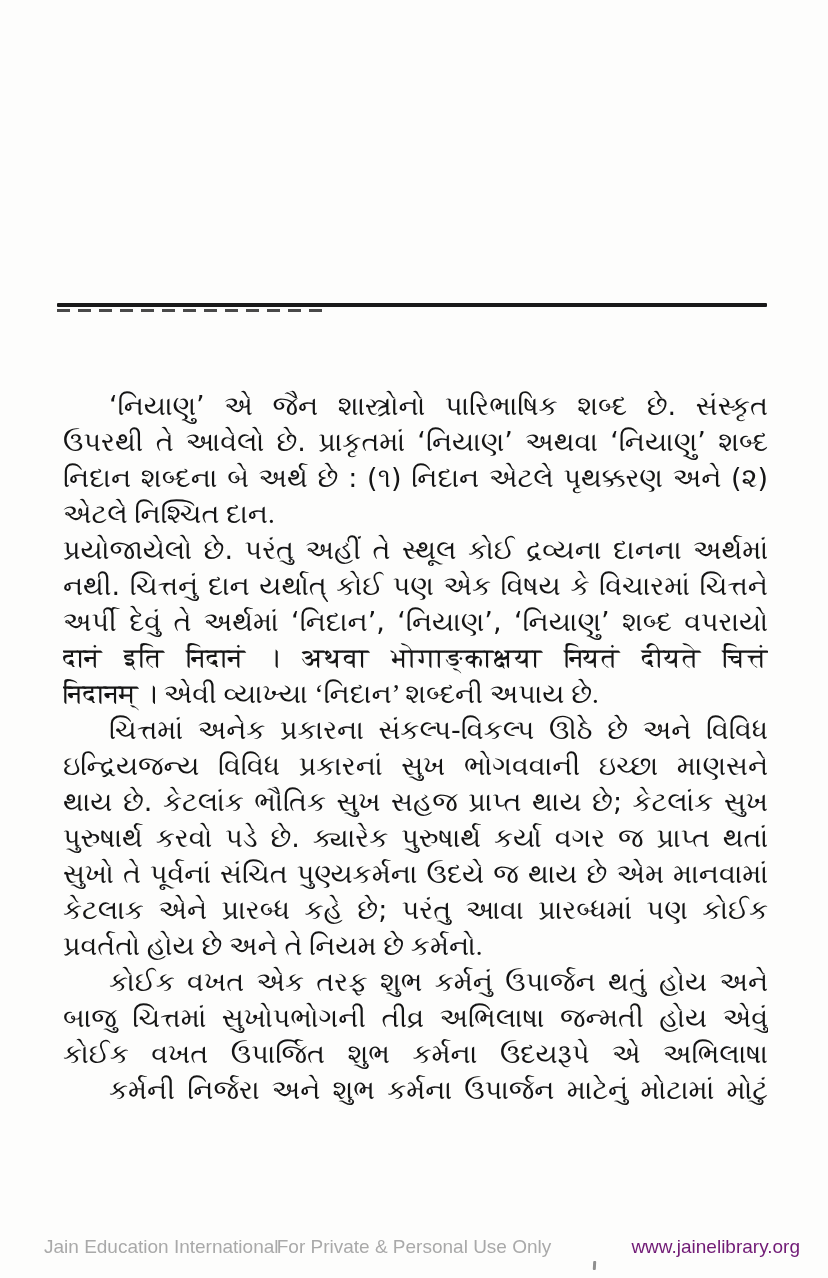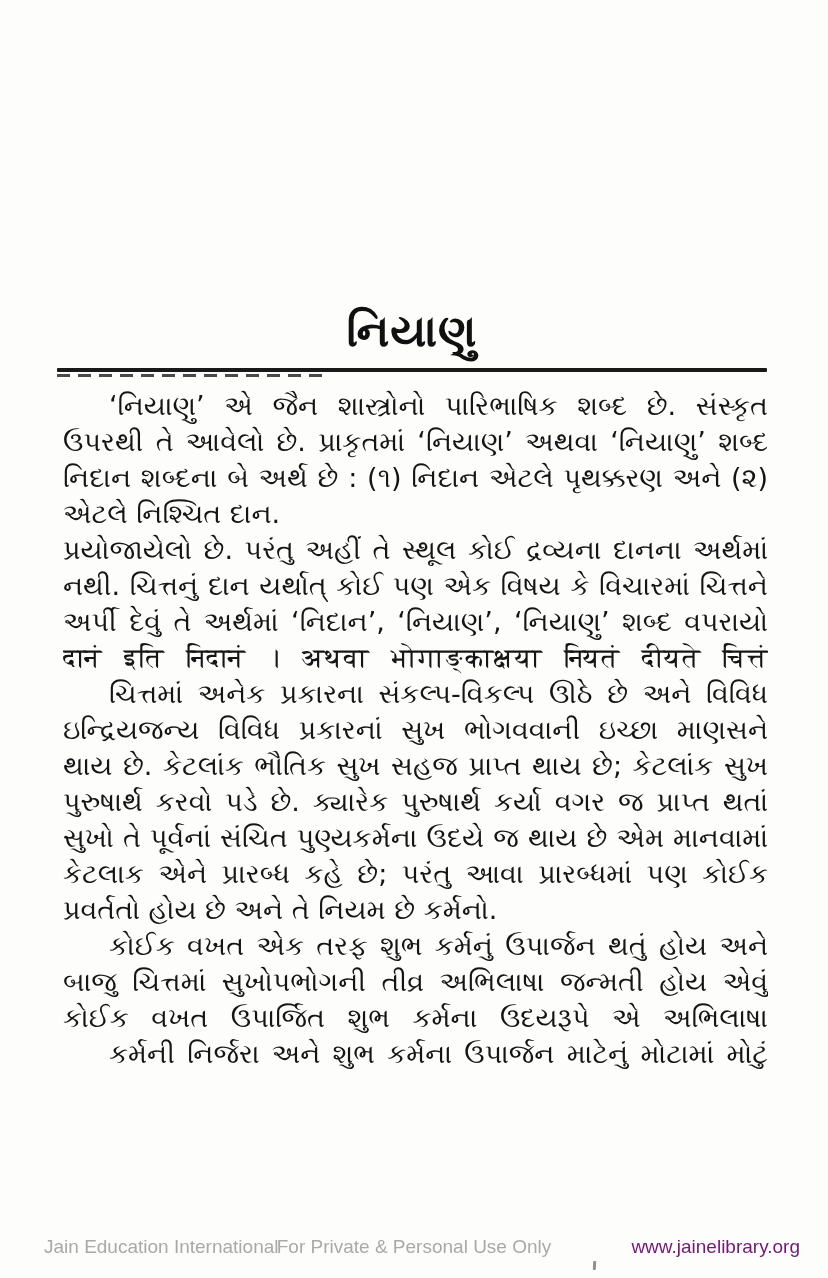--- a/index.html
+++ b/index.html
@@ -58,21 +58,21 @@
   }
   .para { margin: 0; }
   .para .line {
     text-align: justify;
     text-align-last: justify;
     white-space: normal;
     overflow: hidden;
     height: 36px;
   }
   .para .line.first { text-indent: 46px; }
-  .para .line.last  { text-align-last: left; }
+  .para .line.last  { text-align-last: left; font-family: Liberation Serif, serif; }
 
   
   .footer {
     position: absolute;
     top: 1234px;
     left: 0;
     width: 828px;
     height: 26px;
     font-family: "Liberation Sans", sans-serif;
     font-size: 19px;
@@ -94,39 +94,39 @@
     transform: rotate(3deg);
     border-radius: 1px;
   }
 </style>
 </head>
 <body>
 
 <div class="page">
 
   <header class="title-block">
-    <h1>નિયાણુ</h1>
     <div>
       <div class="rule-main"></div>
       <div class="rule-dashes"></div>
     </div>
   </header>
 
   <main class="content" id="content">
       <div class="para">
         <div class="line first">‘નિયાણુ’ એ જૈન શાસ્ત્રોનો પારિભાષિક શબ્દ છે. સંસ્કૃત ‘નિદાન’ શબ્દ</div>
         <div class="line">ઉપરથી તે આવેલો છે. પ્રાકૃતમાં ‘નિયાણ’ અથવા ‘નિયાણુ’ શબ્દ વપરાય છે.</div>
         <div class="line">નિદાન શબ્દના બે અર્થ છે : (૧) નિદાન એટલે પૃથક્કરણ અને (૨) નિદાન</div>
         <div class="line last">એટલે નિશ્ચિત દાન.</div>
       </div>
       <div class="para">
         <div class="line">પ્રયોજાયેલો છે. પરંતુ અહીં તે સ્થૂલ કોઈ દ્રવ્યના દાનના અર્થમાં વપરાયો</div>
         <div class="line">નથી. ચિત્તનું દાન યર્થાત્ કોઈ પણ એક વિષય કે વિચારમાં ચિત્તને તીવ્રપણે</div>
         <div class="line">અર્પી દેવું તે અર્થમાં ‘નિદાન’, ‘નિયાણ’, ‘નિયાણુ’ શબ્દ વપરાયો છે. નિશ્ચિતં</div>
         <div class="line">दानं इति निदानं । अथवा भोगाङ्काक्षया नियतं दीयते चित्तं तस्मिंस्तेनेति वा</div>
+        <div class="line last">निदानम् । એવી વ્યાખ્યા ‘નિદાન’ શબ્દની અપાય છે.</div>
       </div>
       <div class="para">
         <div class="line first">ચિત્તમાં અનેક પ્રકારના સંકલ્પ-વિકલ્પ ઊઠે છે અને વિવિધ પ્રકારની</div>
         <div class="line">ઇન્દ્રિયજન્ય વિવિધ પ્રકારનાં સુખ ભોગવવાની ઇચ્છા માણસને કુદરતી રીતે</div>
         <div class="line">થાય છે. કેટલાંક ભૌતિક સુખ સહજ પ્રાપ્ત થાય છે; કેટલાંક સુખ માટે પ્રબળ</div>
         <div class="line">પુરુષાર્થ કરવો પડે છે. ક્યારેક પુરુષાર્થ કર્યા વગર જ પ્રાપ્ત થતાં સાંસારિક</div>
         <div class="line">સુખો તે પૂર્વનાં સંચિત પુણ્યકર્મના ઉદયે જ થાય છે એમ માનવામાં આવે છે.</div>
         <div class="line">કેટલાક એને પ્રારબ્ધ કહે છે; પરંતુ આવા પ્રારબ્ધમાં પણ કોઈક નિયમ</div>
         <div class="line last">પ્રવર્તતો હોય છે અને તે નિયમ છે કર્મનો.</div>
       </div>

